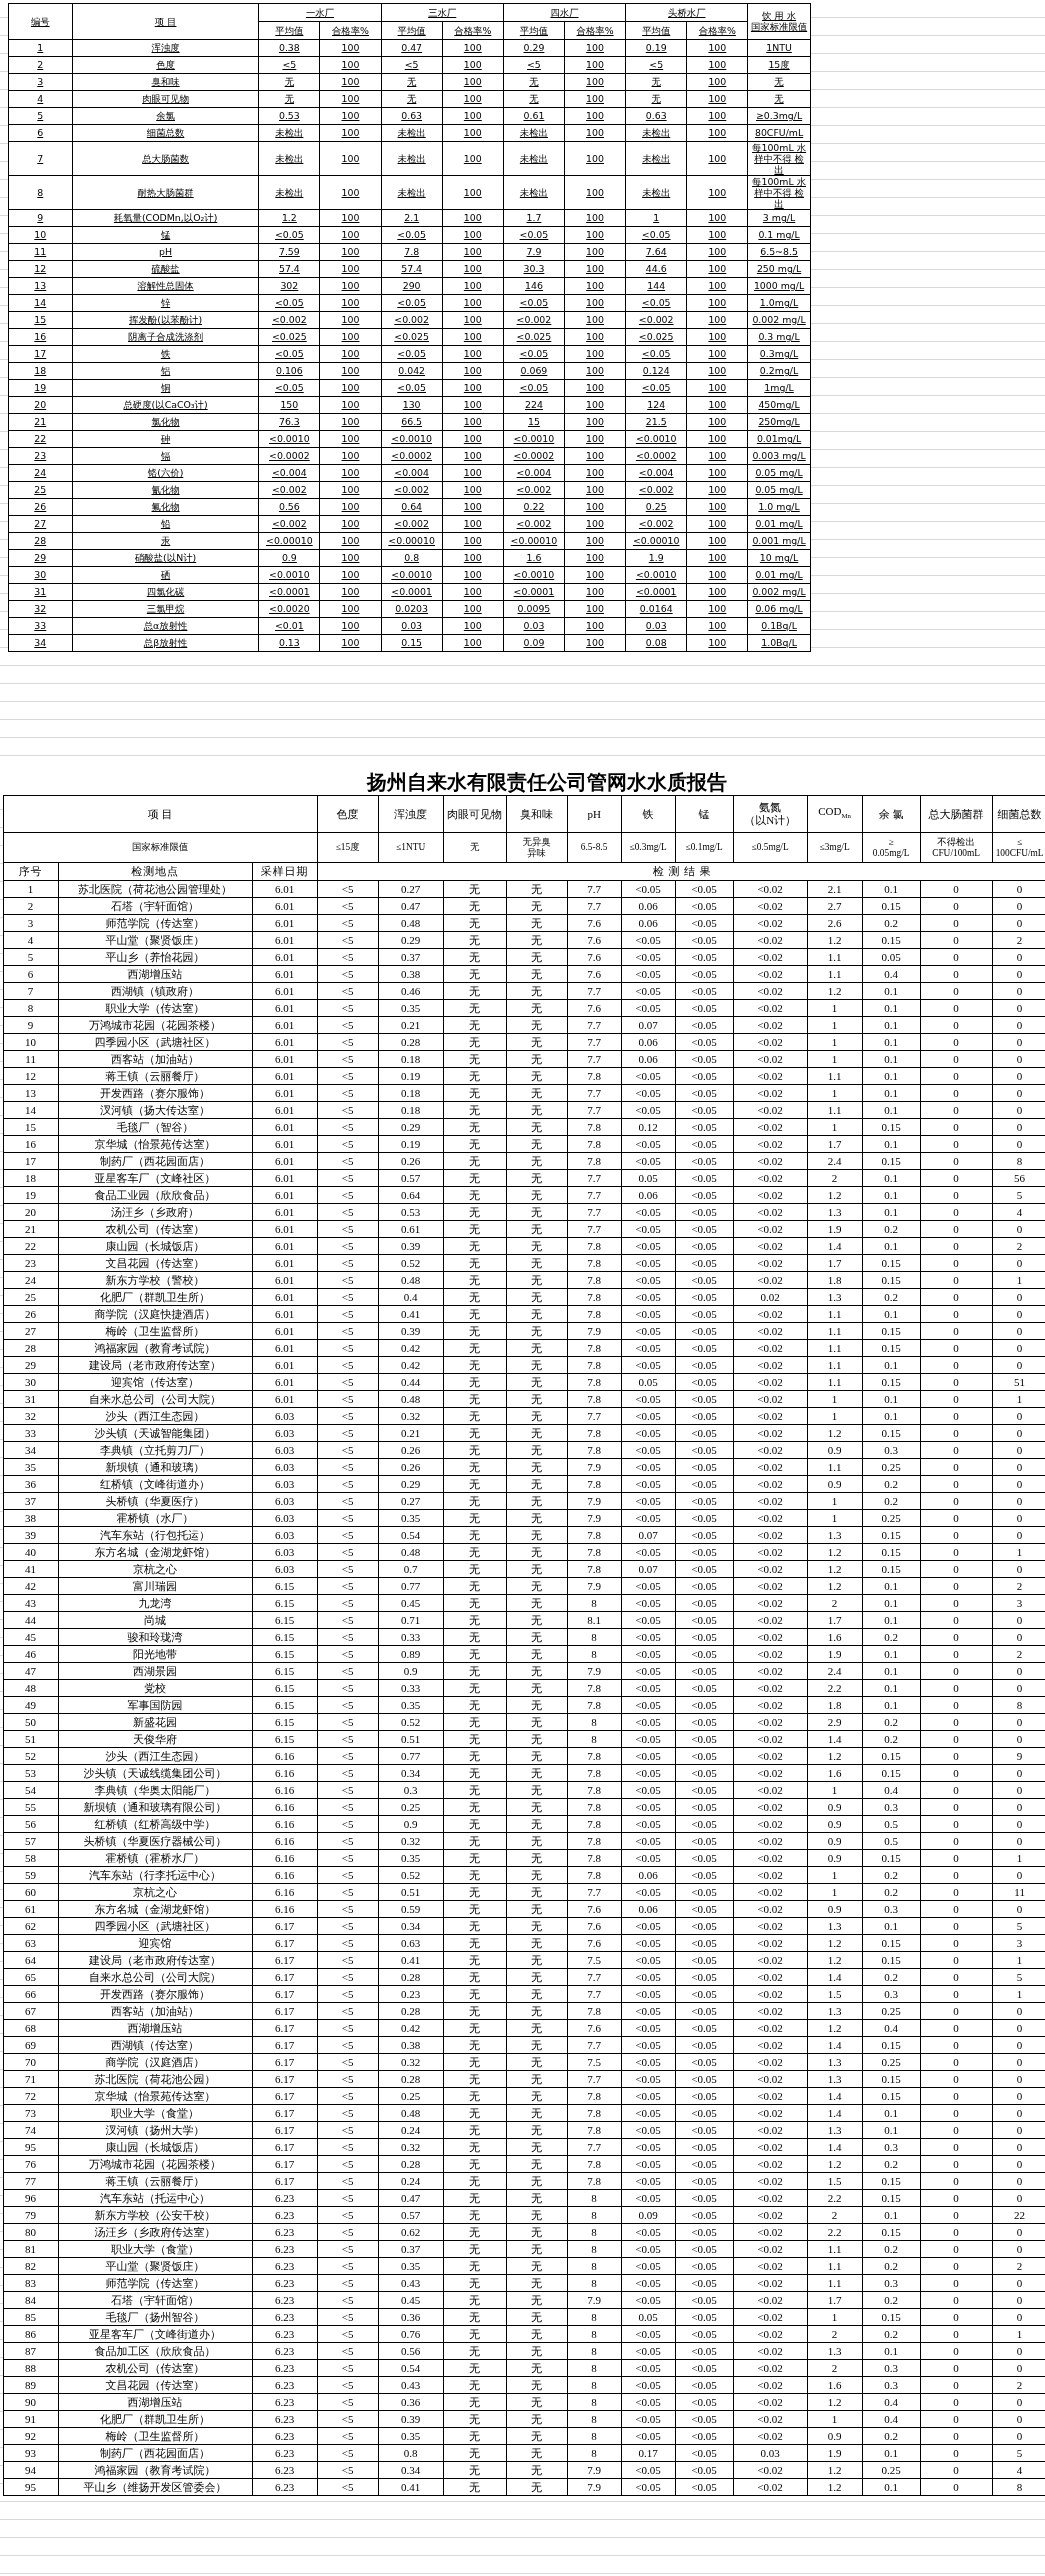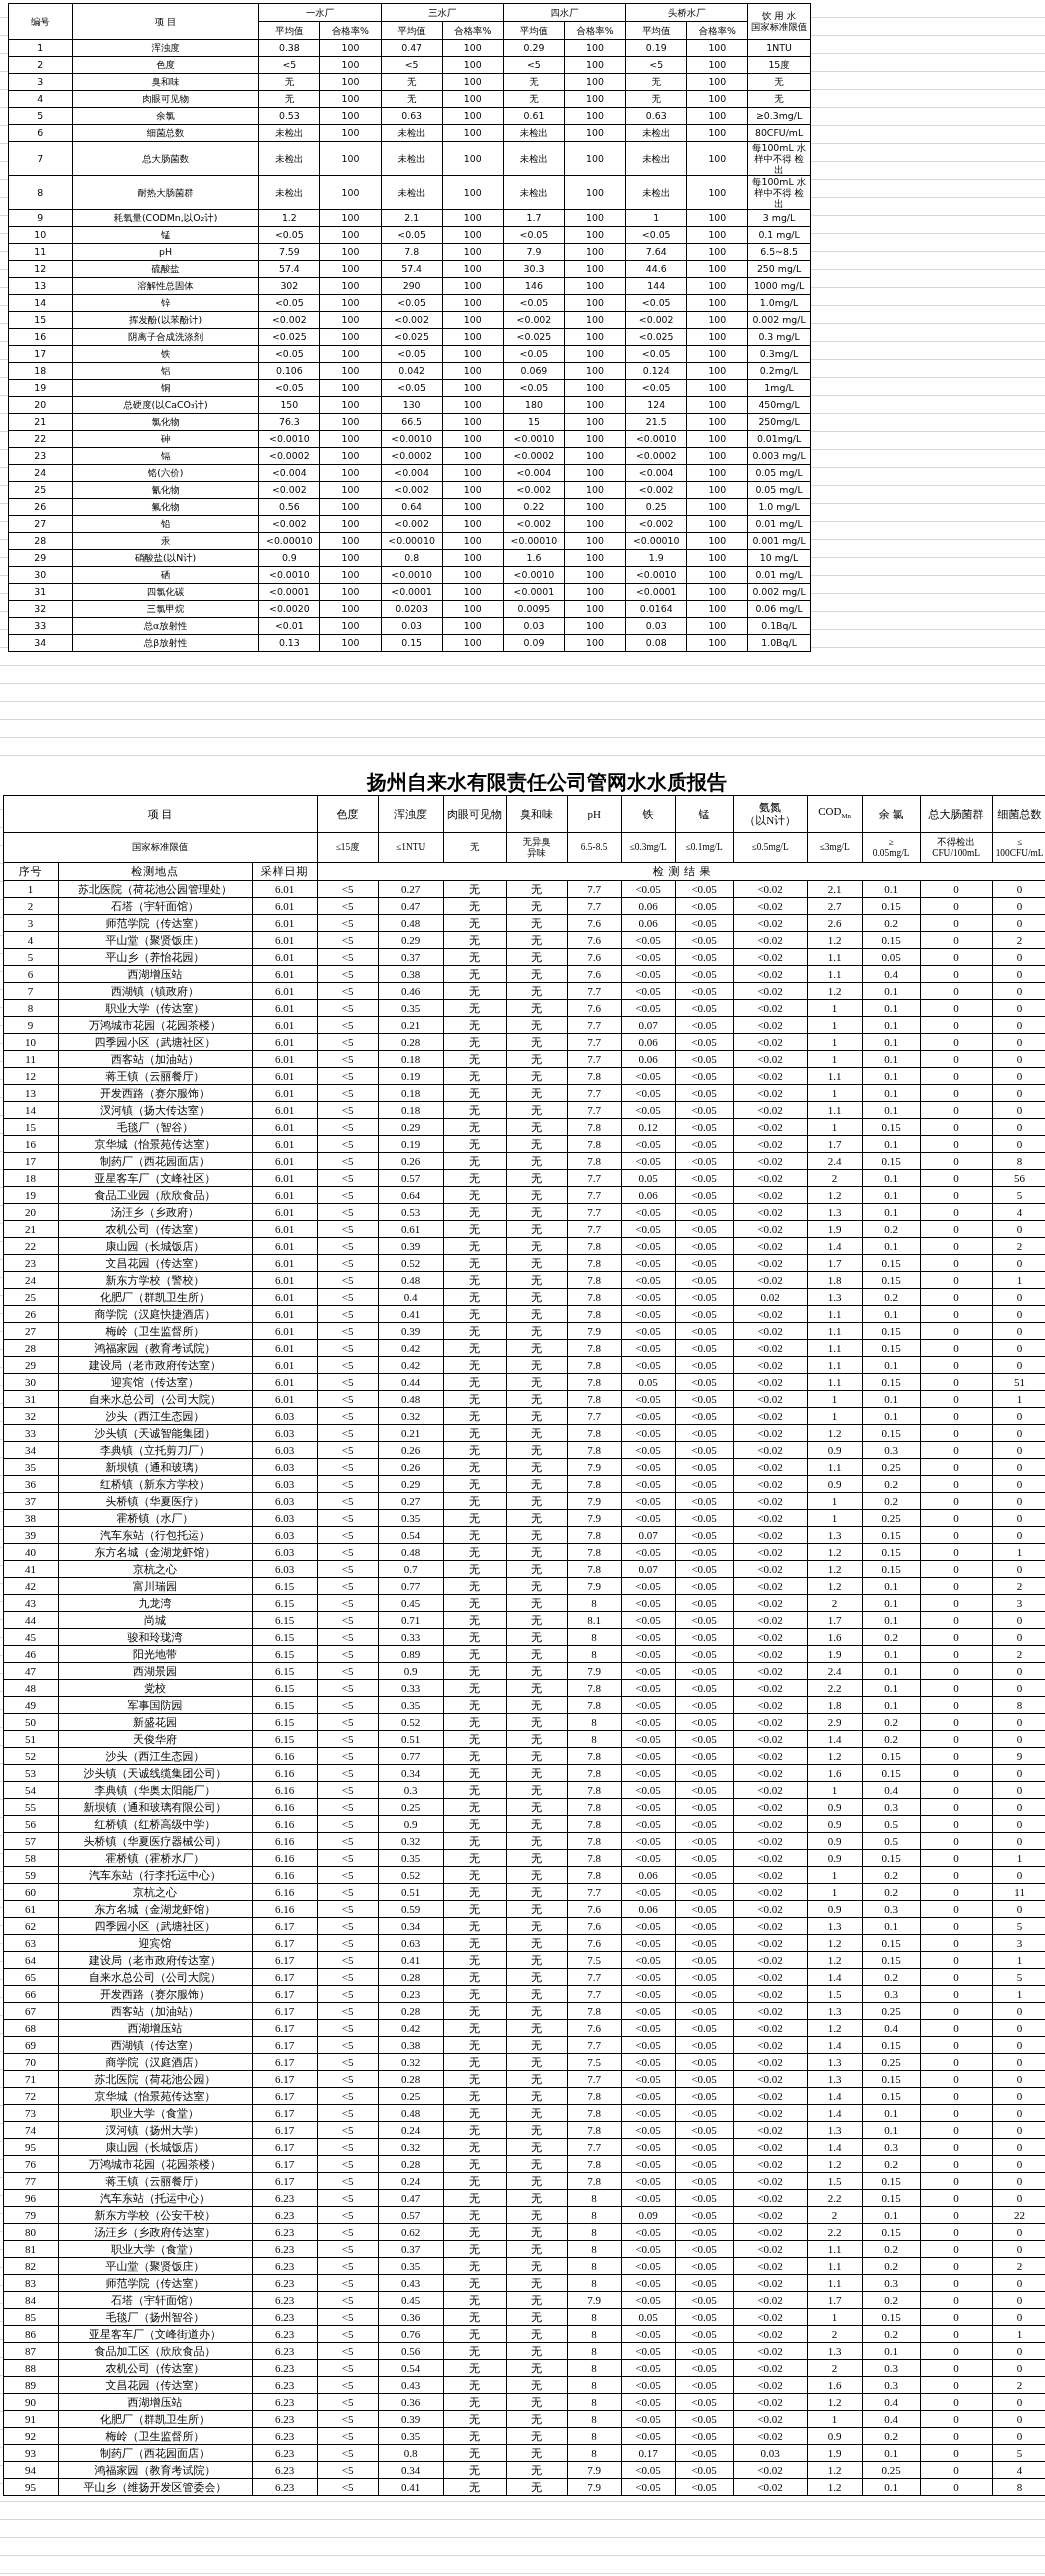--- a/index.html
+++ b/index.html
@@ -10,21 +10,21 @@
     background-image:
       repeating-linear-gradient(to bottom, rgba(0,0,0,0) 0 17px, #d9d9d9 17px 18px),
       repeating-linear-gradient(to right, rgba(0,0,0,0) 0 61px, #d9d9d9 61px 61px);
     color:#000;
   }
   table{border-collapse:collapse;table-layout:fixed;background:#fff;}
   td,th{border:0.9px solid #000;text-align:center;vertical-align:middle;
         padding:0 1.7px;overflow:hidden;font-weight:normal;white-space:pre-line;}
   
   #t1wrap{position:absolute;left:7.7px;top:2.6px;}
-  #t1{width:803px;font-family:"DejaVu Sans","Liberation Sans",sans-serif;font-size:9.4px;line-height:11px;}
+  #t1{width:803px;font-family:"DejaVu Sans","Liberation Sans",sans-serif;font-size:9.4px;line-height:11px;text-decoration:underline;}
   #t1 td{height:16px;}
   #t1 th{height:17px;}
   
   #t2title{
     position:absolute;left:0;top:770px;width:1046px;height:25.6px;background:#fff;
     font-family:"Liberation Serif","DejaVu Serif",serif;
     font-weight:bold;font-size:20px;line-height:25.6px;text-align:center;padding-left:24px;
   }
   
   #t2wrap{position:absolute;left:2.6px;top:795px;}
@@ -326,21 +326,21 @@
             <td>100</td>
             <td>1mg/L</td>
           </tr>
           <tr>
             <td>20</td>
             <td>总硬度(以CaCO₃计)</td>
             <td>150</td>
             <td>100</td>
             <td>130</td>
             <td>100</td>
-            <td>180</td>
+            <td>224</td>
             <td>100</td>
             <td>124</td>
             <td>100</td>
             <td>450mg/L</td>
           </tr>
           <tr>
             <td>21</td>
             <td>氯化物</td>
             <td>76.3</td>
             <td>100</td>
@@ -1180,21 +1180,21 @@
             <td>&lt;0.05</td>
             <td>&lt;0.05</td>
             <td>&lt;0.02</td>
             <td>1.1</td>
             <td>0.25</td>
             <td>0</td>
             <td>0</td>
           </tr>
           <tr>
             <td>36</td>
-            <td class="site">红桥镇（新东方学校）</td>
+            <td class="site">红桥镇（文峰街道办）</td>
             <td>6.03</td>
             <td>&lt;5</td>
             <td>0.29</td>
             <td>无</td>
             <td>无</td>
             <td>7.8</td>
             <td>&lt;0.05</td>
             <td>&lt;0.05</td>
             <td>&lt;0.02</td>
             <td>0.9</td>

